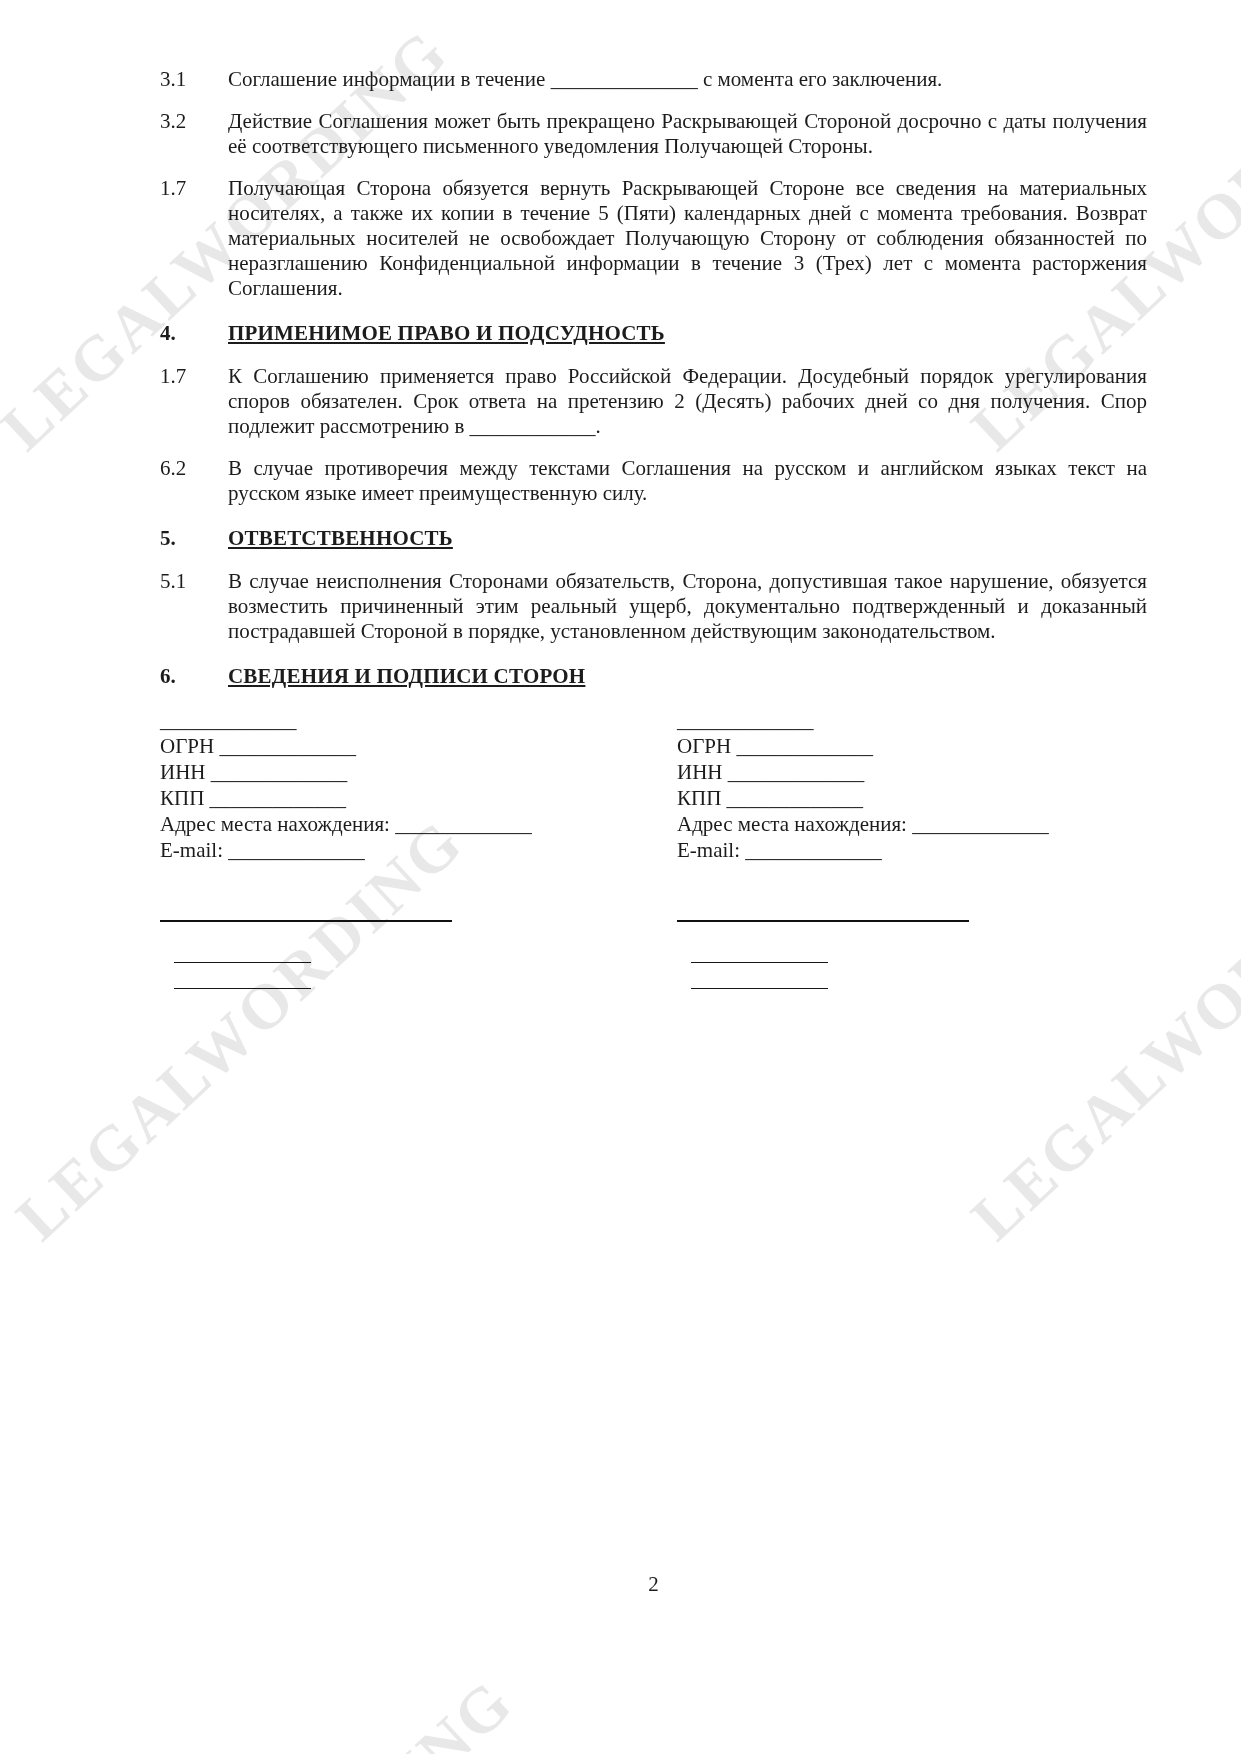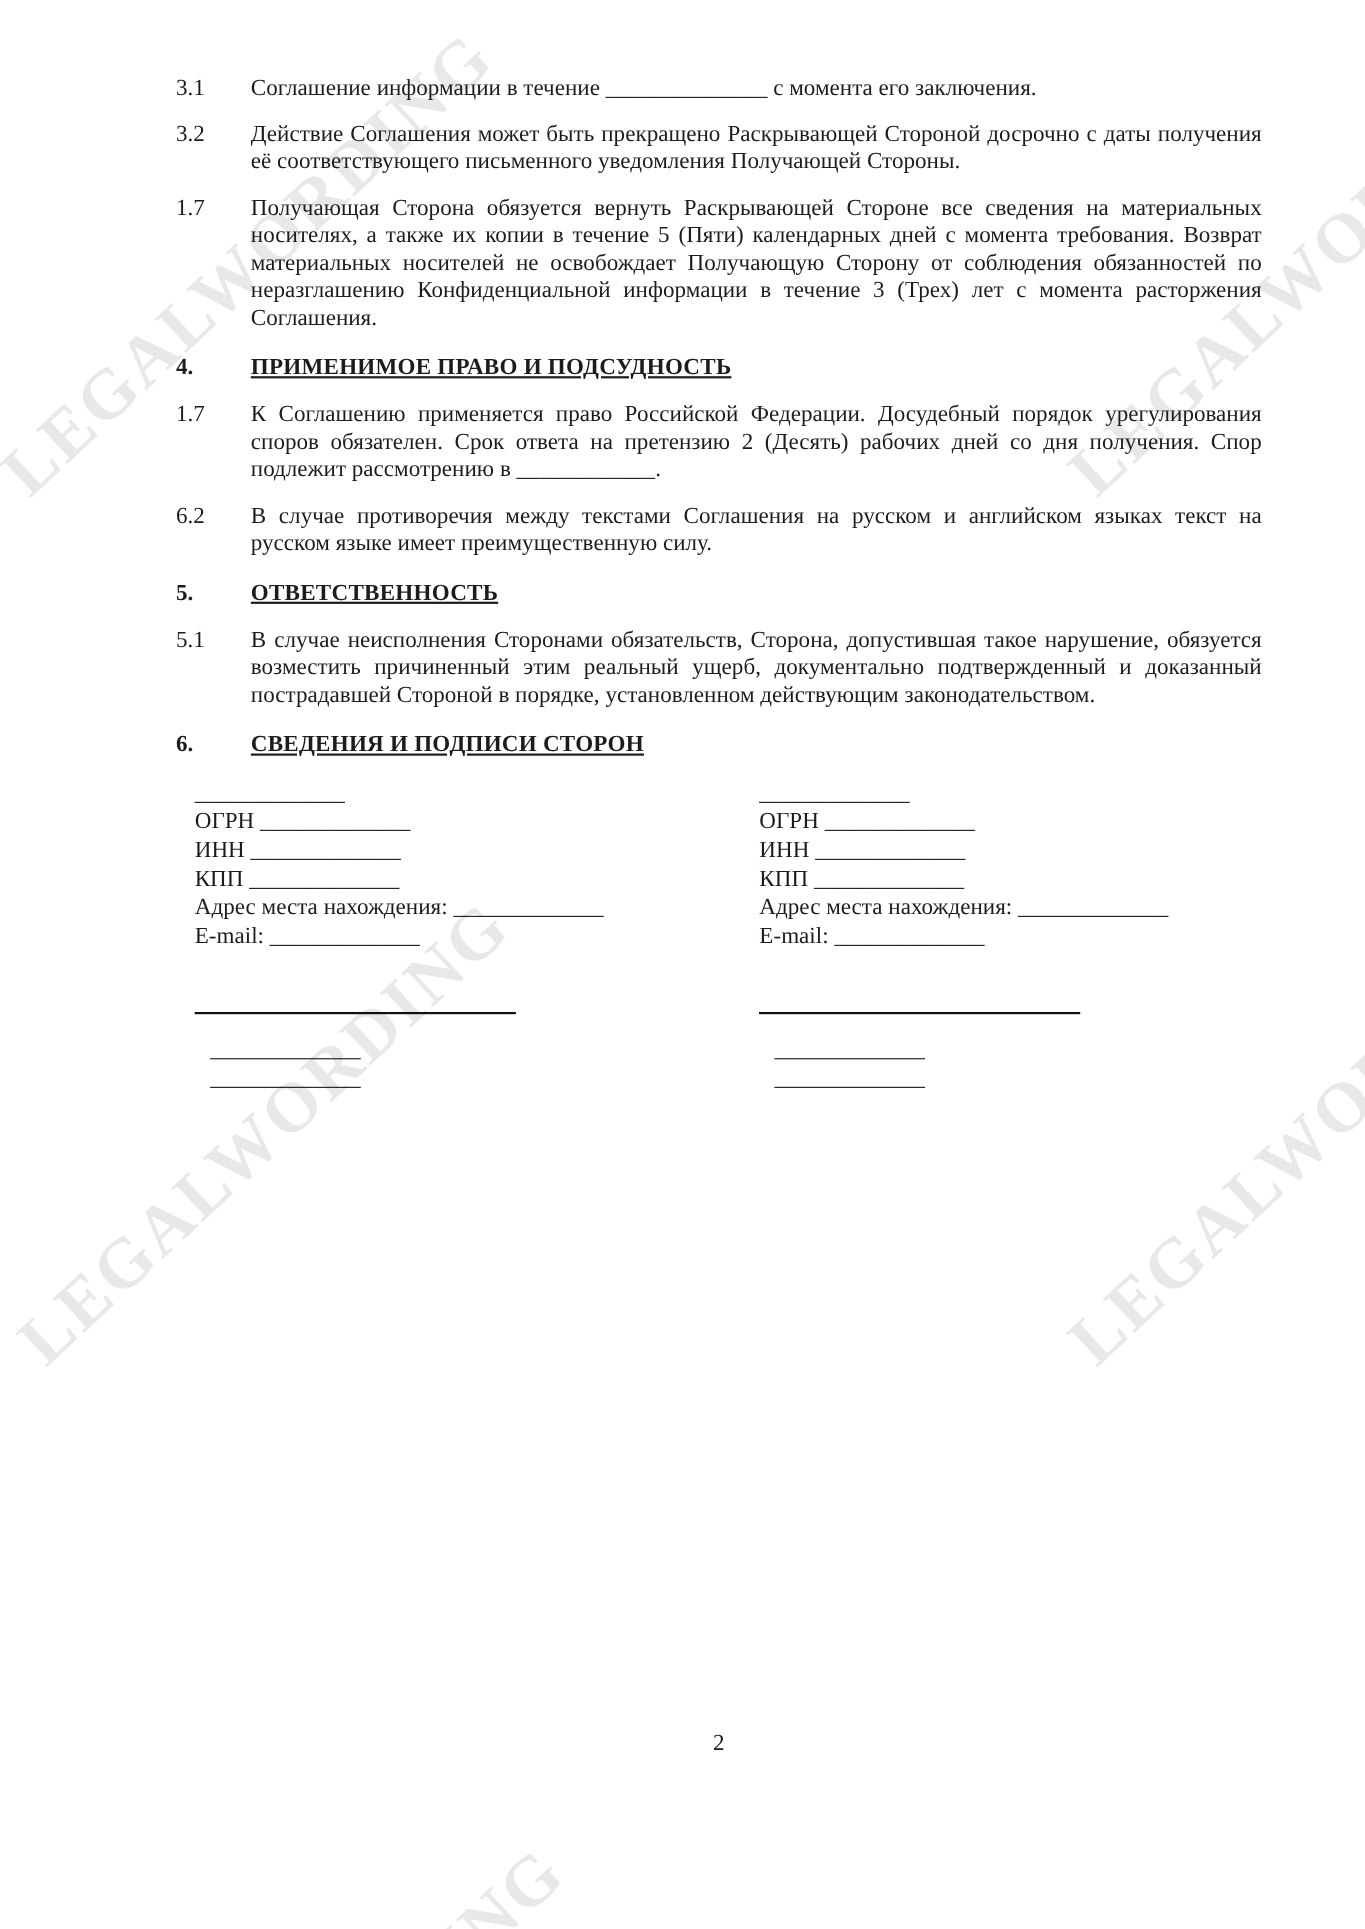--- a/index.html
+++ b/index.html
@@ -42,21 +42,21 @@
     margin-bottom:17px;
     font-size:21px;
     line-height:25px;
   }
   .item .num { position:absolute; left:0; top:0;text-align:right; }
   .item .txt { margin:0; text-align:justify; }
   .item.heading { font-weight:bold; margin-top:20px; margin-bottom:18px; }
   .item.heading .txt { text-align:left; letter-spacing:.2px;text-decoration:underline; }
   
   .sig-block { margin-top:2px; }
-  .sig-cols { display:flex;margin-left:17px; }
+  .sig-cols { display:flex; }
   .sig-col { width:517px; font-size:21px; line-height:26px; }
   .sig-col:last-child { width:460px; }
   .sig-col .row { height:26px; white-space:nowrap; }
   .sig-line {
     width:292px; height:0;
     border-bottom:2.5px solid #111;
     margin-top:57px;
   }
   .req-line {
     width:137px; height:0;

